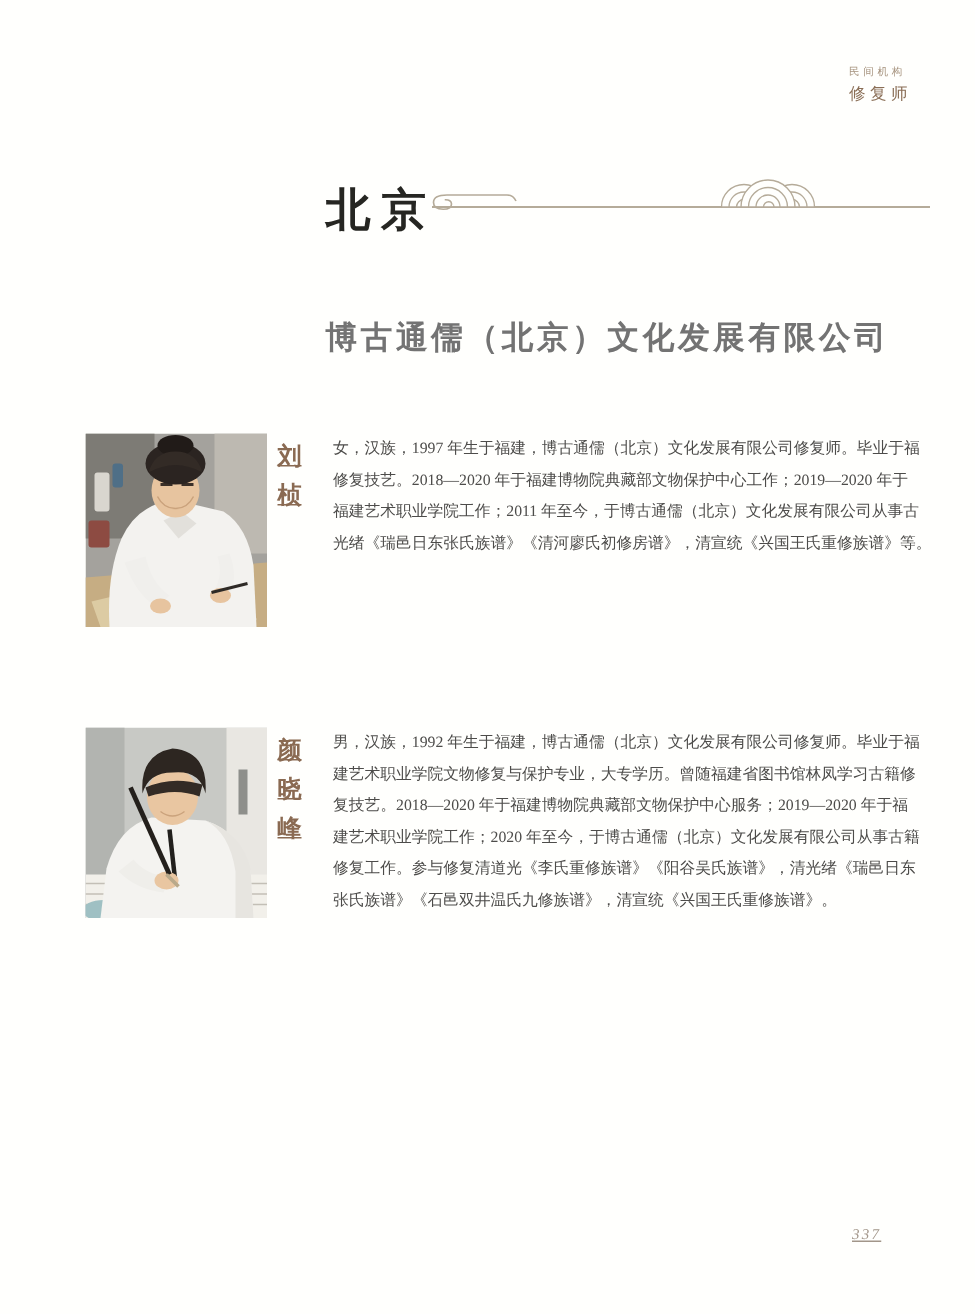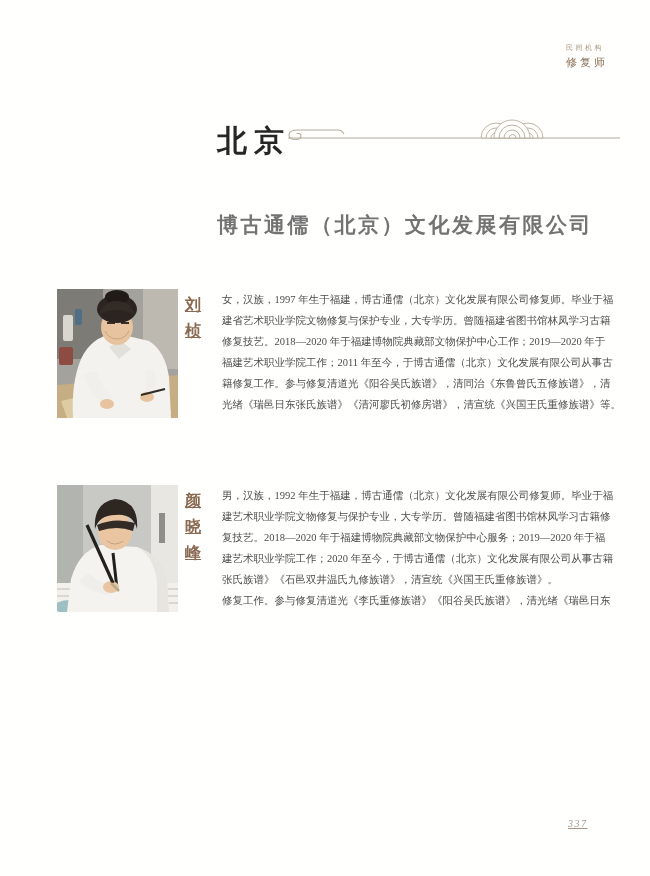--- a/index.html
+++ b/index.html
@@ -135,24 +135,22 @@
 
       <path d="M26,86 Q34,108 48,116 L56,108 Q44,100 40,82 Z" fill="#f0efec"></path>
       <path d="M96,80 Q102,96 96,108 L86,104 Q92,94 88,82 Z" fill="#f0efec"></path>
       <ellipse cx="50" cy="115" rx="7" ry="5" fill="#e7c49f"></ellipse>
       <ellipse cx="90" cy="108" rx="7" ry="5" fill="#e7c49f"></ellipse>
       <path d="M84,106 L108,100" stroke="#2e2a26" stroke-width="2.2"></path>
     </svg>
     <div class="person-name">刘桢</div>
     <div class="bio">
       <div class="bio-line">女，汉族，1997 年生于福建，博古通儒（北京）文化发展有限公司修复师。毕业于福</div>
-      <div class="bio-line">建省艺术职业学院文物修复与保护专业，大专学历。曾随福建省图书馆林凤学习古籍</div>
       <div class="bio-line">修复技艺。2018—2020 年于福建博物院典藏部文物保护中心工作；2019—2020 年于</div>
       <div class="bio-line">福建艺术职业学院工作；2011 年至今，于博古通儒（北京）文化发展有限公司从事古</div>
-      <div class="bio-line">籍修复工作。参与修复清道光《阳谷吴氏族谱》，清同治《东鲁曾氏五修族谱》，清</div>
       <div class="bio-line last">光绪《瑞邑日东张氏族谱》《清河廖氏初修房谱》，清宣统《兴国王氏重修族谱》等。</div>
     </div>
   </div>
 
   <div class="profile profile-2">
     <svg class="photo" viewBox="0 0 121 127" width="121" height="127" xmlns="http://www.w3.org/2000/svg">
       <rect width="121" height="127" fill="#c8c9c5"></rect>
       <rect x="0" y="0" width="26" height="127" fill="#b2b4b0"></rect>
       <rect x="94" y="0" width="27" height="100" fill="#e9e7e2"></rect>
       <rect x="102" y="28" width="6" height="30" fill="#8e8f8b"></rect>
@@ -177,20 +175,20 @@
       <ellipse cx="54" cy="102" rx="8" ry="6" fill="#e9c6a1"></ellipse>
       <path d="M30,40 L56,98" stroke="#24201c" stroke-width="3.2"></path>
       <path d="M54,98 L62,106" stroke="#b9a98a" stroke-width="2.5"></path>
     </svg>
     <div class="person-name">颜晓峰</div>
     <div class="bio">
       <div class="bio-line">男，汉族，1992 年生于福建，博古通儒（北京）文化发展有限公司修复师。毕业于福</div>
       <div class="bio-line">建艺术职业学院文物修复与保护专业，大专学历。曾随福建省图书馆林凤学习古籍修</div>
       <div class="bio-line">复技艺。2018—2020 年于福建博物院典藏部文物保护中心服务；2019—2020 年于福</div>
       <div class="bio-line">建艺术职业学院工作；2020 年至今，于博古通儒（北京）文化发展有限公司从事古籍</div>
+      <div class="bio-line">修复工作。参与修复清道光《李氏重修族谱》《阳谷吴氏族谱》，清光绪《瑞邑日东</div>
       <div class="bio-line last">张氏族谱》《石邑双井温氏九修族谱》，清宣统《兴国王氏重修族谱》。</div>
-      <div class="bio-line">修复工作。参与修复清道光《李氏重修族谱》《阳谷吴氏族谱》，清光绪《瑞邑日东</div>
     </div>
   </div>
 
   <div class="page-number">337</div>
 
 </div>
 
 </body></html>

